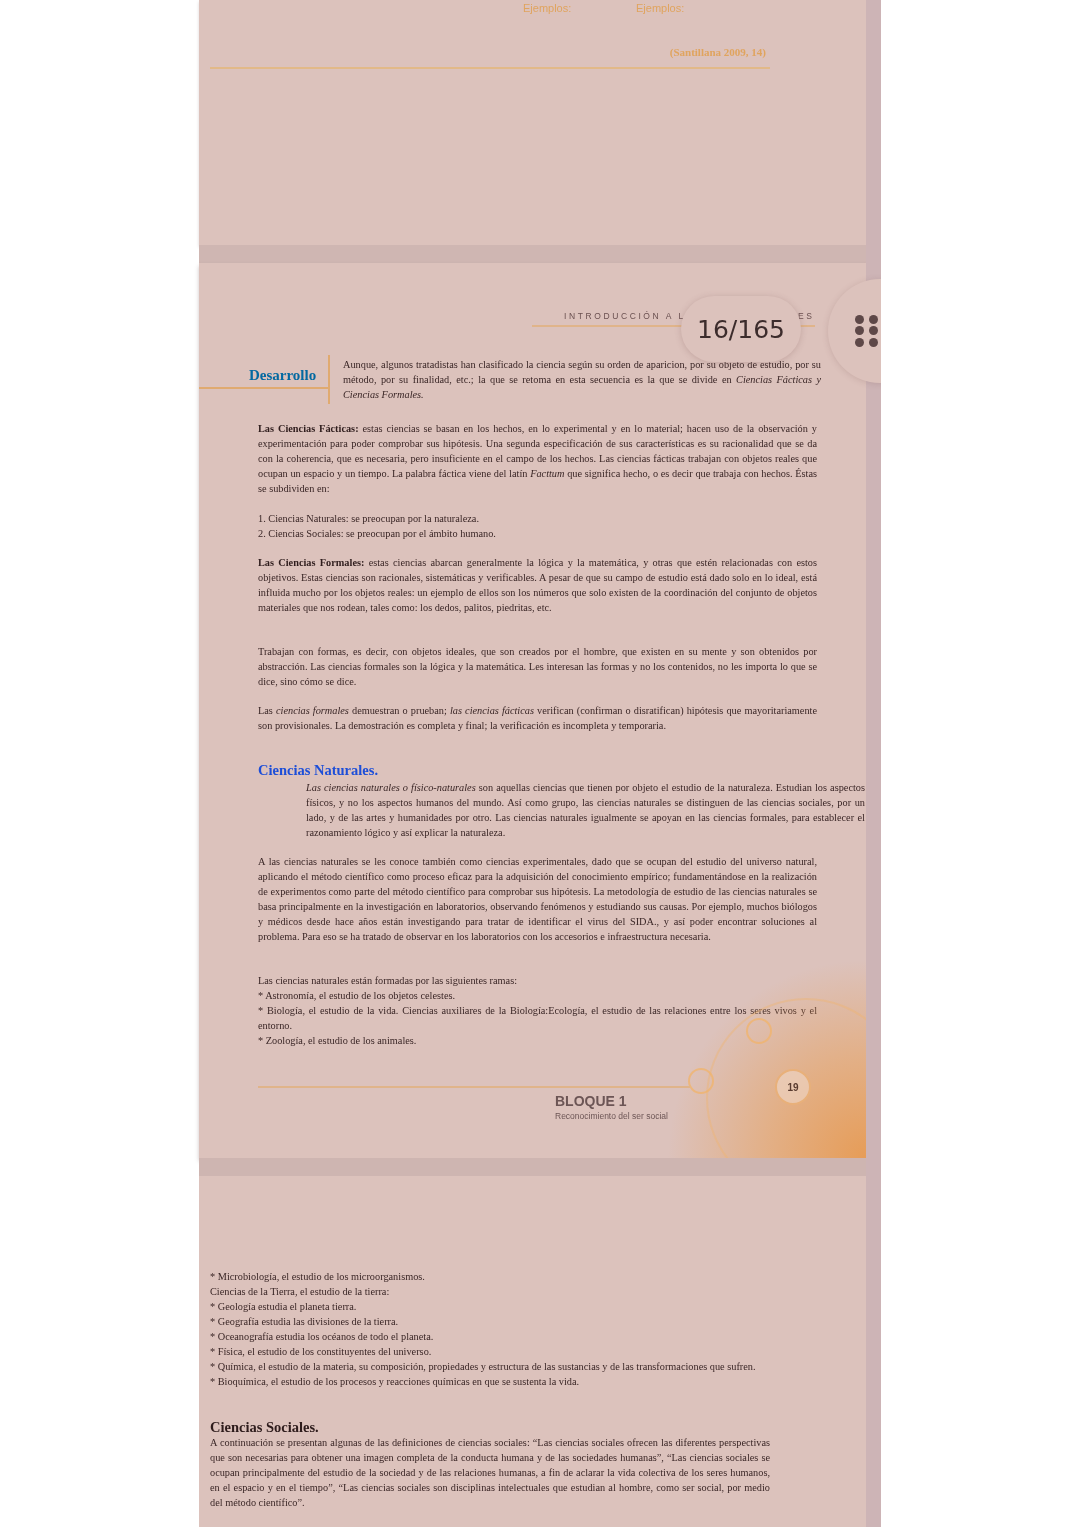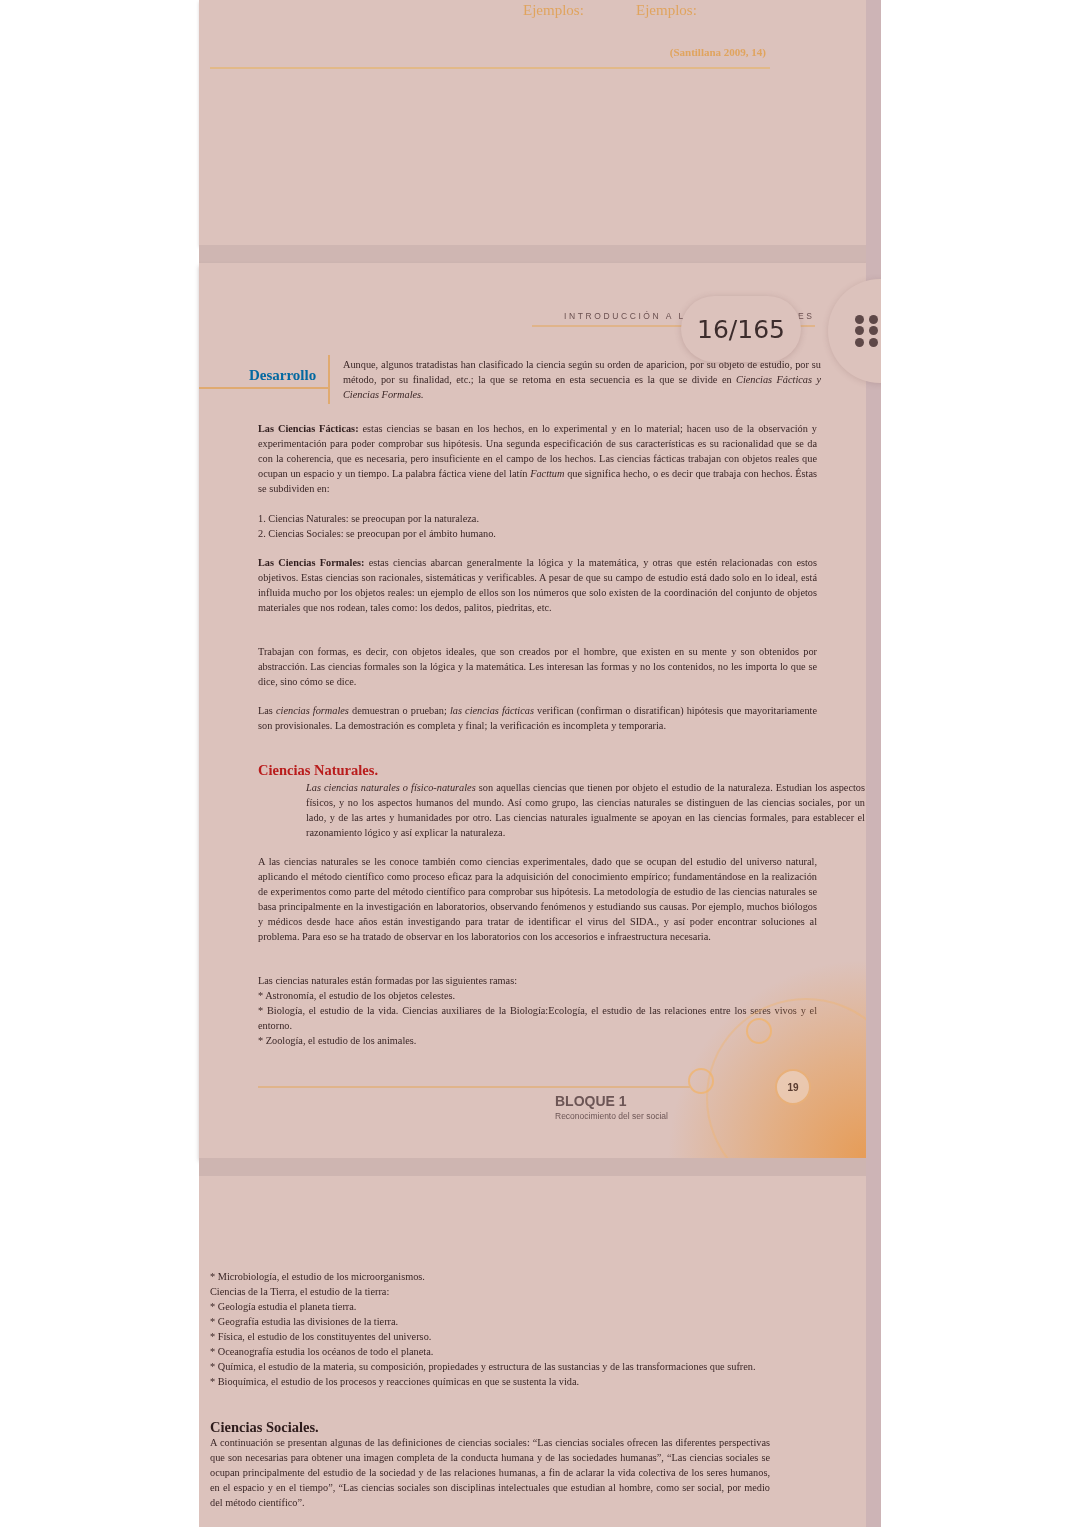--- a/index.html
+++ b/index.html
@@ -20,21 +20,21 @@
       position: absolute; left: 199px; width: 667px;
       background: #dcc2bc;
     }
     .page-prev { top: 0; height: 245px; box-shadow: 0 2px 3px rgba(120,90,90,0.25); }
     .page-gap-shadow-1 { position: absolute; left: 199px; top: 245px; width: 667px; height: 18px; background: #cfb6b2; }
     .page-cur { top: 263px; height: 895px; box-shadow: 0 3px 4px rgba(110,80,80,0.35); overflow: hidden; }
     .page-gap-shadow-2 { position: absolute; left: 199px; top: 1158px; width: 667px; height: 18px; background: #ceb5b1; }
     .page-next { top: 1176px; height: 351px; }
 
     
-    .ej { position: absolute; top: 2px; font-family: Liberation Serif, serif; font-size: 15px; color: #e0a45e; }
+    .ej { position: absolute; top: 2px; font-family: Liberation Sans, sans-serif; font-size: 11px; color: #e0a45e; }
     .ej1 { left: 324px; }
     .ej2 { left: 437px; }
     .citation { position: absolute; right: 100px; top: 46px; font-size: 11px; font-weight: bold; color: #e0a45e; }
     .prev-rule { position: absolute; left: 11px; top: 67px; width: 560px; height: 2px; background: #e2b988; }
 
     
     .run-head { position: absolute; left: 365px; top: 48px; font-family: "Liberation Sans", sans-serif; font-size: 8.5px; letter-spacing: 2.6px; color: #6a5050; }
     .run-head-r { position: absolute; left: 599px; top: 48px; font-family: "Liberation Sans", sans-serif; font-size: 8.5px; letter-spacing: 2.6px; color: #6a5050; }
     .run-rule { position: absolute; left: 333px; top: 62px; width: 270px; height: 2px; background: #e0b48a; }
     .run-rule-r { position: absolute; left: 598px; top: 62px; width: 18px; height: 2px; background: #e0b48a; }
@@ -45,21 +45,21 @@
     .intro { position: absolute; left: 144px; top: 94px; width: 478px; font-size: 10.3px; line-height: 15px; text-align: justify; color: #3a2626; }
 
     .body-text { position: absolute; left: 59px; width: 559px; font-size: 10.3px; line-height: 15px; text-align: justify; color: #3a2626; }
     .body-text b { font-weight: bold; color: #2e1c1c; }
     .body-text i { font-style: italic; }
     .p-facticas { top: 158px; }
     .list-facticas { top: 248px; }
     .p-formales { top: 292px; }
     .p-trabajan { top: 381px; }
     .p-las { top: 440px; }
-    .h-naturales { position: absolute; left: 59px; top: 499px; font-size: 14.5px; font-weight: bold; color: #b91c1c; text-align: right; }
+    .h-naturales { position: absolute; left: 59px; top: 499px; font-size: 14.5px; font-weight: bold; color: #1d4ed8; text-align: right; }
     .p-naturales { top: 517px; margin-left: 48px; }
     .p-conoce { top: 591px; }
     .p-ramas { top: 710px; }
 
     .foot-rule { position: absolute; left: 59px; top: 823px; width: 432px; height: 2px; background: #e0b48a; }
     .bloque { position: absolute; left: 356px; top: 830px; font-family: Liberation Sans, sans-serif; font-size: 14px; font-weight: bold; color: #6c5555; }
     .bloque-sub { position: absolute; left: 356px; top: 848px; font-family: "Liberation Sans", sans-serif; font-size: 8.5px; color: #6c5555; }
 
     .corner-art {
       position: absolute; right: 0; bottom: 0; width: 200px; height: 200px;
@@ -156,22 +156,22 @@
   <div class="page-number-circle">19</div>
 </div>
 <div class="page-gap-shadow-2"></div>
 
 <div class="page page-next">
   <div class="next-text n-list">
     <span class="line">* Microbiología, el estudio de los microorganismos.</span>
     <span class="line">Ciencias de la Tierra, el estudio de la tierra:</span>
     <span class="line">* Geología estudia el planeta tierra.</span>
     <span class="line">* Geografía estudia las divisiones de la tierra.</span>
+    <span class="line">* Oceanografía estudia los océanos de todo el planeta.</span>
     <span class="line">* Física, el estudio de los constituyentes del universo.</span>
-    <span class="line">* Oceanografía estudia los océanos de todo el planeta.</span>
     <span class="line">* Química, el estudio de la materia, su composición, propiedades y estructura de las sustancias y de las transformaciones que sufren.</span>
     <span class="line">* Bioquímica, el estudio de los procesos y reacciones químicas en que se sustenta la vida.</span>
   </div>
   <h3 class="h-sociales">Ciencias Sociales.</h3>
   <p class="next-text n-sociales">A continuación se presentan algunas de las definiciones de ciencias sociales: “Las ciencias sociales ofrecen las diferentes perspectivas que son necesarias para obtener una imagen completa de la conducta humana y de las sociedades humanas”, “Las ciencias sociales se ocupan principalmente del estudio de la sociedad y de las relaciones humanas, a fin de aclarar la vida colectiva de los seres humanos, en el espacio y en el tiempo”, “Las ciencias sociales son disciplinas intelectuales que estudian al hombre, como ser social, por medio del método científico”.</p>
 </div>
 
 <div class="scrollbar"></div>
 
 <div class="page-counter">16/165</div>

